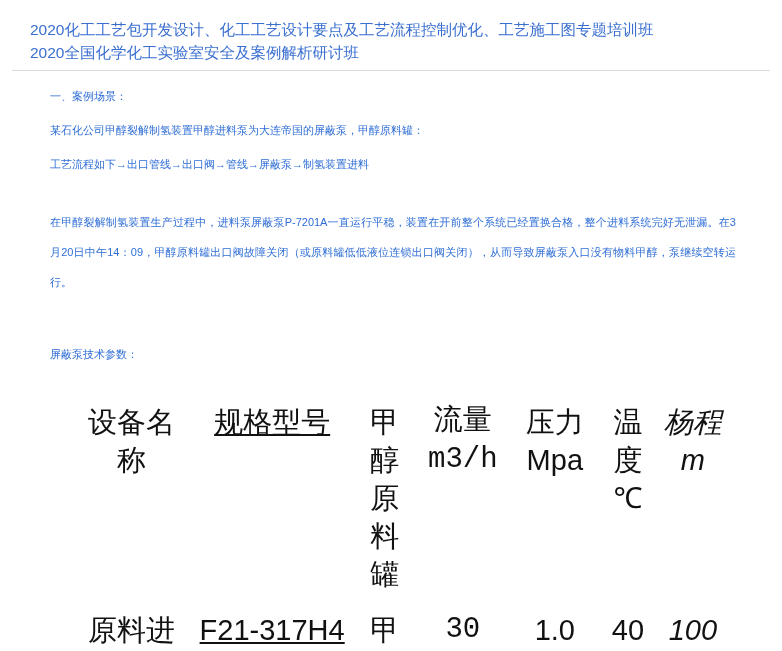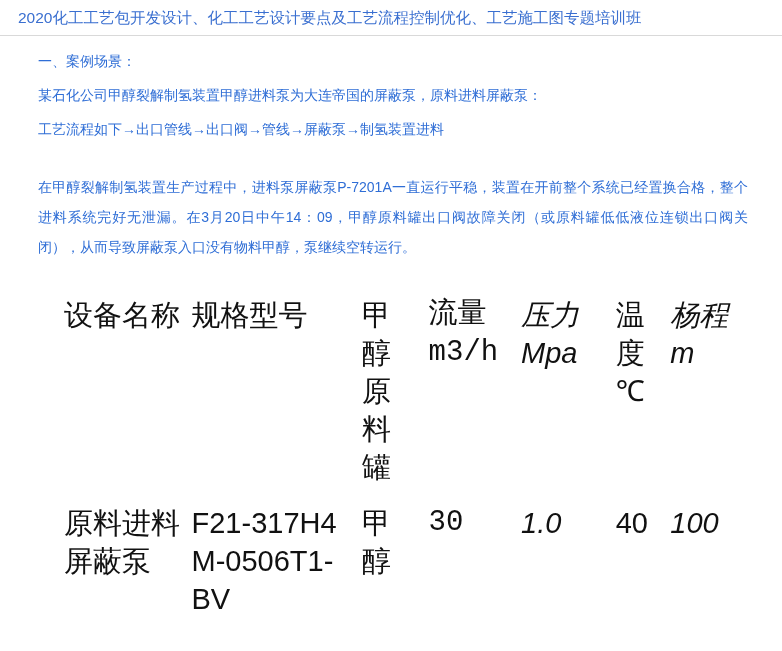--- a/index.html
+++ b/index.html
@@ -12,37 +12,37 @@
     background: #ffffff;
     font-family: "Liberation Sans", sans-serif;
     color: #2b6cd4;
     overflow: hidden;
   }
   .page {
     position: relative;
     width: 782px;
     height: 651px;
     box-sizing: border-box;
-    padding: 0;
+    padding: 12px;
   }
   .header {
     padding: 6px 10px 6px 18px;
     border-bottom: 1px solid #d9d9d9;
   }
   .header-line {
     font-size: 15.5px;
     line-height: 23px;
     color: #3a6fd0;
     white-space: nowrap;
   }
   .body-wrap {
     padding: 10px 34px 0 38px;
   }
   .para {
-    font-size: 14px;
+    font-size: 11px;
     line-height: 30px;
     color: #2f6ed6;
     margin: 0 0 12px 0;
   }
   .para.tight {
     margin-bottom: 4px;
   }
   .para.justify {
     text-align: justify;
     margin-top: 28px;
@@ -59,57 +59,60 @@
   table.spec {
     border-collapse: collapse;
     color: #111111;
     font-size: 29px;
     line-height: 38px;
   }
   table.spec td {
     vertical-align: top;
     padding: 0 10px 0 0;
     font-weight: 400;
+    text-align: center;
   }
   table.spec td.c-name   { width: 128px; }
-  table.spec td.c-model  { width: 176px; }
+  table.spec td.c-model  { width: 176px; text-decoration: underline; }
   table.spec td.c-medium { width: 60px;  }
   table.spec td.c-flow   { width: 84px; font-family: Liberation Mono, monospace;  }
-  table.spec td.c-press  { width: 88px; font-style: italic;  }
+  table.spec td.c-press  { width: 88px;  }
   table.spec td.c-temp   { width: 46px;  }
   table.spec td.c-head   { width: 70px; font-style: italic;  }
   table.spec tr.head td {
     padding-bottom: 18px;
   }
   .unit-stack {
     display: block;
   }
   .narrow {
     word-break: break-all;
   }
 </style>
 </head>
 <body>
 
 <div class="page">
 
   <div class="header">
     <div class="header-line">2020化工工艺包开发设计、化工工艺设计要点及工艺流程控制优化、工艺施工图专题培训班</div>
+    <div class="header-line">2020全国化学化工实验室安全及案例解析研讨班</div>
   </div>
 
   <div class="body-wrap">
 
     <p class="para tight">一、案例场景：</p>
 
-    <p class="para tight">某石化公司甲醇裂解制氢装置甲醇进料泵为大连帝国的屏蔽泵，原料进料屏蔽泵：</p>
+    <p class="para tight">某石化公司甲醇裂解制氢装置甲醇进料泵为大连帝国的屏蔽泵，甲醇原料罐：</p>
 
     <p class="para">工艺流程如下→出口管线→出口阀→管线→屏蔽泵→制氢装置进料</p>
 
     <p class="para justify">在甲醇裂解制氢装置生产过程中，进料泵屏蔽泵P-7201A一直运行平稳，装置在开前整个系统已经置换合格，整个进料系统完好无泄漏。在3月20日中午14：09，甲醇原料罐出口阀故障关闭（或原料罐低低液位连锁出口阀关闭），从而导致屏蔽泵入口没有物料甲醇，泵继续空转运行。</p>
 
+    <p class="para params">屏蔽泵技术参数：</p>
 
     <div class="table-wrap">
       <table class="spec">
         <tbody>
           <tr class="head">
             <td class="c-name narrow">设备名称</td>
             <td class="c-model narrow">规格型号</td>
             <td class="c-medium narrow">甲醇原料罐</td>
             <td class="c-flow">
               <span class="unit-stack">流量</span>

